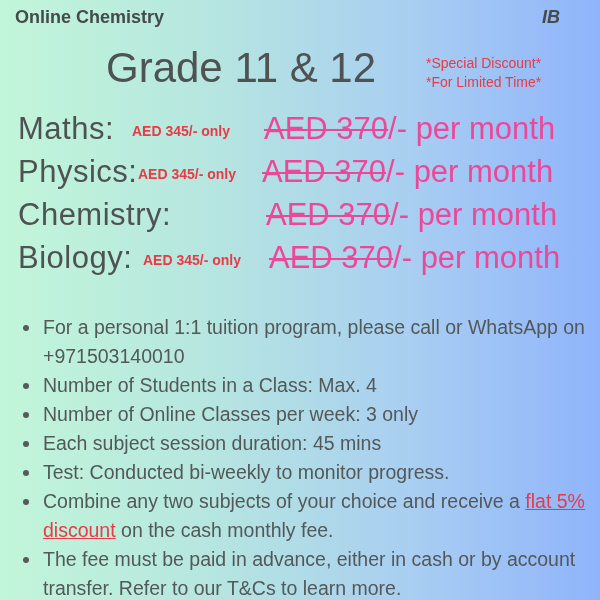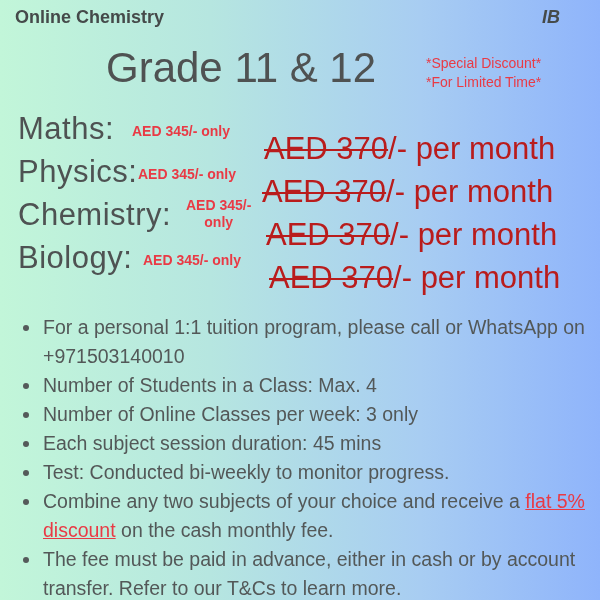--- a/index.html
+++ b/index.html
@@ -30,21 +30,21 @@
   }
   .subject {
     position: absolute; left: 0; top: 0;
     font-size: 31px; color: #4e5252; letter-spacing: 0.5px;
   }
   .discount {
     position: absolute; font-size: 14px; font-weight: bold; color: #e93a45;
     text-align: center; line-height: 17px;
   }
   .orig {
-    position: absolute; font-size: 31px; color: #b91c1c; white-space: nowrap; margin-top: 20px;
+    position: absolute; font-size: 31px; color: #ec4899; white-space: nowrap;
   }
   .orig .strike { text-decoration: line-through; text-decoration-thickness: 2px; }
   ul.info {
     position: absolute; left: 18px; top: 313px; margin: 0; padding: 0 0 0 25px;
     width: 560px; list-style: none;
     font-size: 19.5px; line-height: 29px; color: #535858;
   }
   ul.info li { position: relative; }
   ul.info li::before {
     content: ""; position: absolute; left: -20px; top: 12px;
@@ -70,24 +70,20 @@
 </div>
 
 <div class="price-row" style="top:154px;">
   <span class="subject">Physics:</span>
   <span class="discount" style="left:120px; top:12px;">AED 345/- only</span>
   <span class="orig" style="left:244px; top:0;"><span class="strike">AED 370</span><span>/- per month</span></span>
 </div>
 
 <div class="price-row" style="top:197px;">
   <span class="subject">Chemistry:</span>
-  <span class="discount" style="left:168px; top:0;">
-    <span style="display:block;">AED 345/-</span>
-    <span style="display:block;">only</span>
-  </span>
   <span class="orig" style="left:248px; top:0;"><span class="strike">AED 370</span><span>/- per month</span></span>
 </div>
 
 <div class="price-row" style="top:240px;">
   <span class="subject">Biology:</span>
   <span class="discount" style="left:125px; top:12px;">AED 345/- only</span>
   <span class="orig" style="left:251px; top:0;"><span class="strike">AED 370</span><span>/- per month</span></span>
 </div>
 
 <ul class="info">

